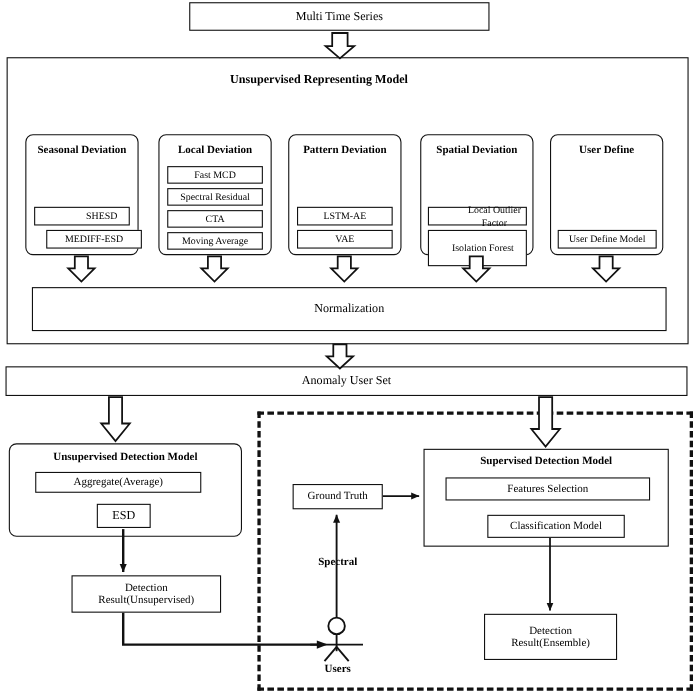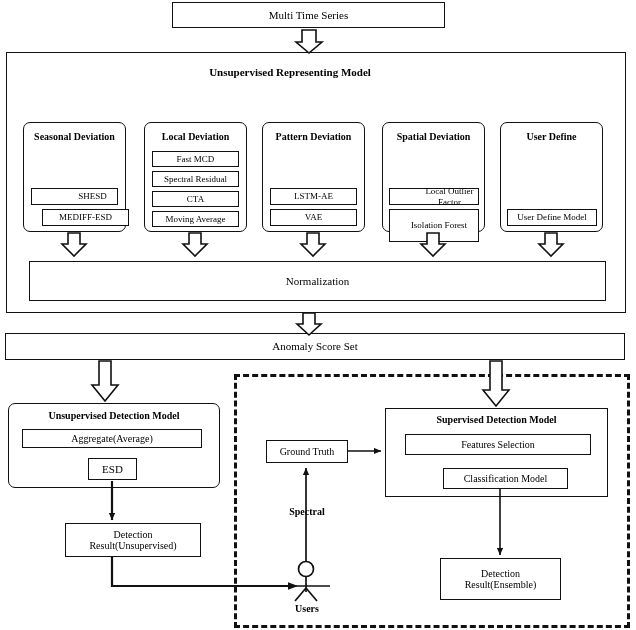--- a/index.html
+++ b/index.html
@@ -128,30 +128,30 @@
   </div>
   <div class="box t9" style="left:507px;top:209px;width:90px;height:17px;">
     <span>User Define Model</span>
   </div>
 
   <div class="box t11" style="left:29px;top:261px;width:577px;height:40px;">
     <span>Normalization</span>
   </div>
 
   <div class="box t11" style="left:5px;top:333px;width:620px;height:27px;">
-    <span>Anomaly Score Set</span>
+    <span>Anomaly User Set</span>
   </div>
 
   <div class="dashed" style="left:234px;top:374px;width:396px;height:254px;"></div>
 
   <div class="outer round" style="left:8px;top:403px;width:212px;height:85px;border-radius:7px;"></div>
   <div class="label-top t10" style="left:8px;top:410px;width:212px;">
     <span>Unsupervised Detection Model</span>
   </div>
-  <div class="box t10" style="left:22px;top:429px;width:180px;height:19px;">
+  <div class="box t10" style="left:32px;top:429px;width:151px;height:19px;">
     <span>Aggregate(Average)</span>
   </div>
   <div class="box t11" style="left:88px;top:458px;width:49px;height:22px;">
     <span>ESD</span>
   </div>
 
   <div class="box t10" style="left:65px;top:523px;width:136px;height:34px;flex-direction:column;">
     <span>Detection</span>
     <span>Result(Unsupervised)</span>
   </div>

